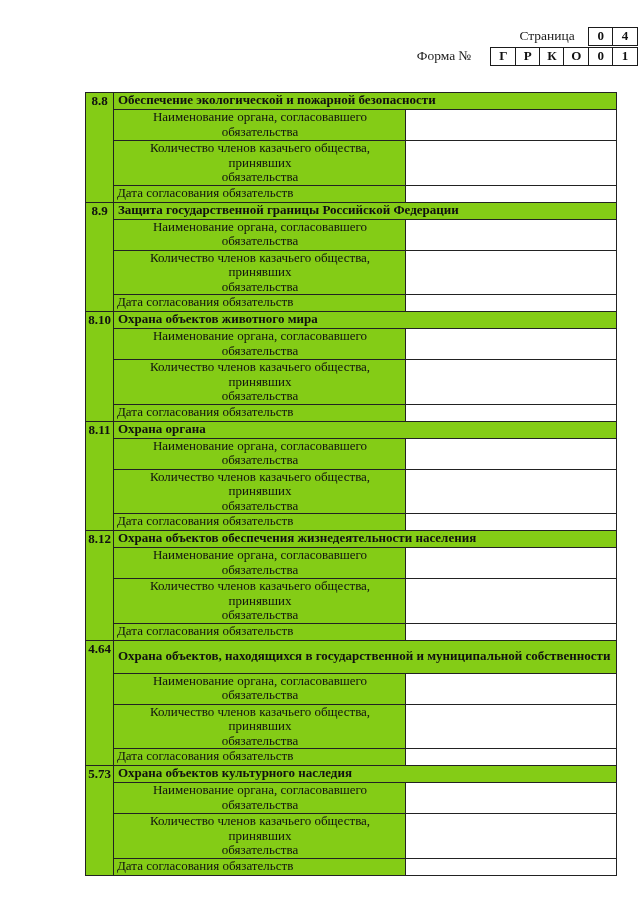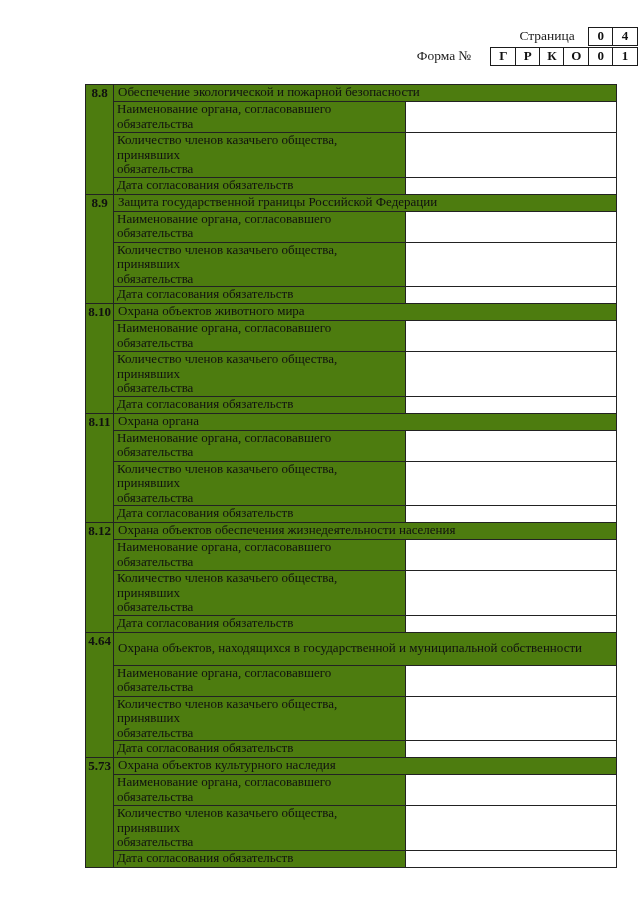--- a/index.html
+++ b/index.html
@@ -17,36 +17,36 @@
   .cellbox .cell{
     width:26px;height:19px;box-sizing:border-box;
     border:1.7px solid #1b1b1b;margin-left:-1.7px;
     display:flex;align-items:center;justify-content:center;
     font-weight:700;font-size:13px;color:#111;background:#fff;
   }
   .cellbox .cell:first-child{margin-left:0;}
 
   
   table.main{
-    position:absolute;left:85px;top:84px;width:531px;
-    border-collapse:collapse;table-layout:fixed;background:#4d7c0f;
+    position:absolute;left:85px;top:92px;width:531px;
+    border-collapse:collapse;table-layout:fixed;background:#84cc16;
   }
   col.c-num{width:28px;} col.c-label{width:292px;} col.c-value{width:211px;}
   table.main td{
     border:1.6px solid #222;
     font-size:13px;line-height:14.5px;color:#101010;
     vertical-align:top;padding:0 2px;overflow:hidden;
   }
   table.main td.num{font-weight:700;text-align:center;padding-top:1px;}
-  table.main td.title{font-weight:400;padding-left:4px;}
+  table.main td.title{font-weight:700;padding-left:4px;}
   table.main td.lab{padding-left:3px;white-space:pre-line;}
   table.main td.val{background:#fff;}
   tr.r-title td{height:16px;}
   tr.r-title.tall td.title{height:32px;vertical-align:middle;}
-  tr.r-double td{height:30px;}
+  tr.r-double td{height:30px;text-align:center;}
   tr.r-single td{height:16px;}
 </style>
 </head>
 <body>
 
 <div class="sheet">
 
   <div class="hdr">
     <div class="hdr-row page-row">
       <span class="hdr-label">Страница</span>

